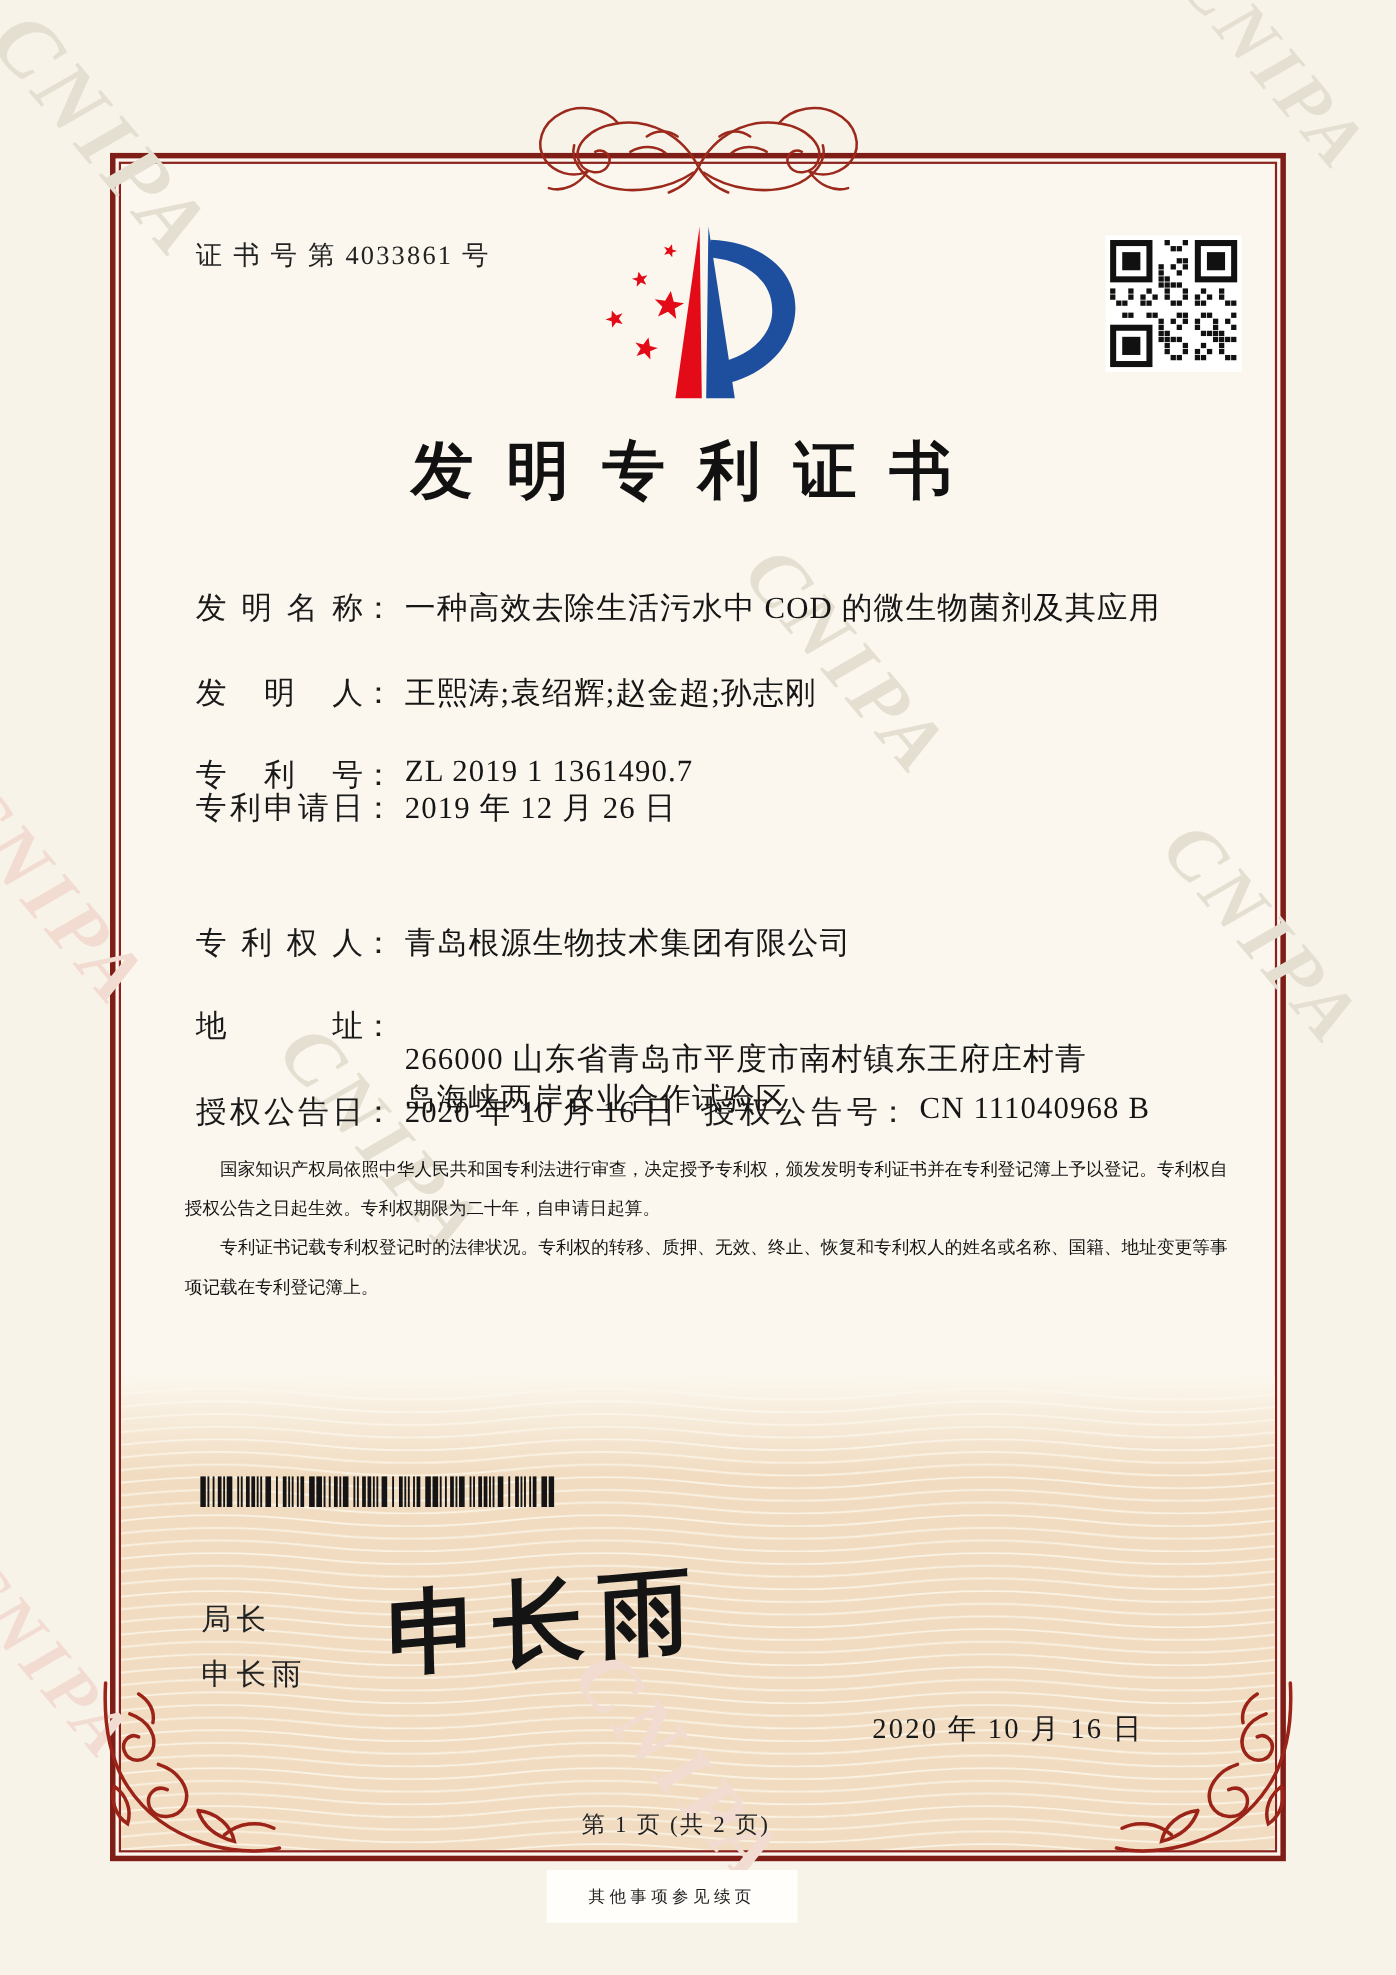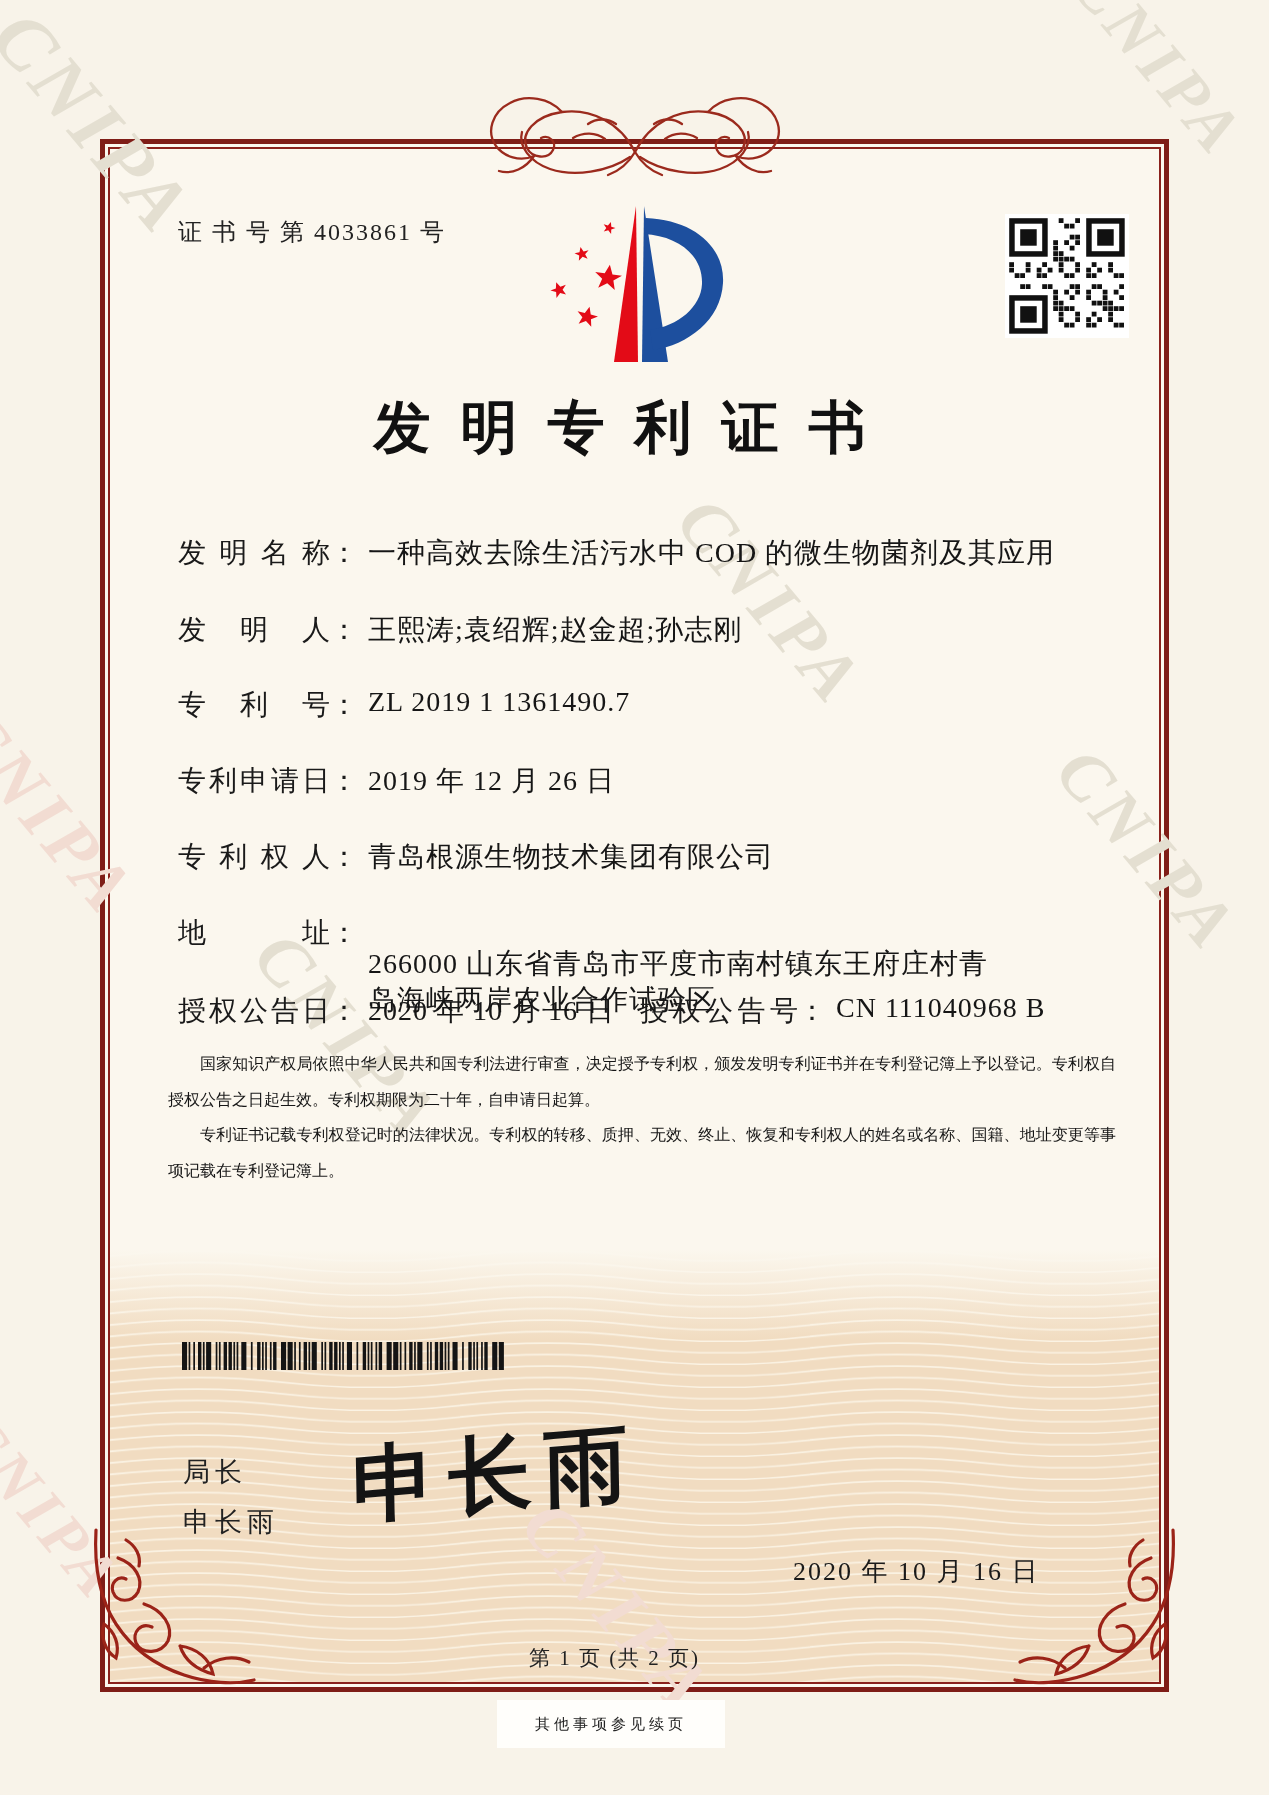--- a/index.html
+++ b/index.html
@@ -87,21 +87,21 @@
   .flabel {
     display:inline-block; width:152px;
     text-align:justify; text-align-last:justify;
     flex:none; color:#1a1a1a;
   }
   .fcolon { flex:none; margin-right:10px; }
   .fvalue { letter-spacing:1px; color:#161616; }
   .row-name      { top:534px; }
   .row-inventors { top:611px; }
   .row-patno     { top:686px; }
-  .row-filing    { top:762px;align-items:center; }
+  .row-filing    { top:716px;align-items:center; }
   .row-patentee  { top:838px; }
   .row-address   { top:914px; }
   .row-address .fvalue { max-width:645px; line-height:36px;margin-top:32px; }
   .row-grant     { top:992px; width:932px; }
   .pair { display:flex; }
   .pair-right { position:absolute; left:462px; top:0; }
   .pair-right .flabel { width:158px; }
 
   .body-text {
     position:absolute; left:168px; top:1046px; width:948px;

